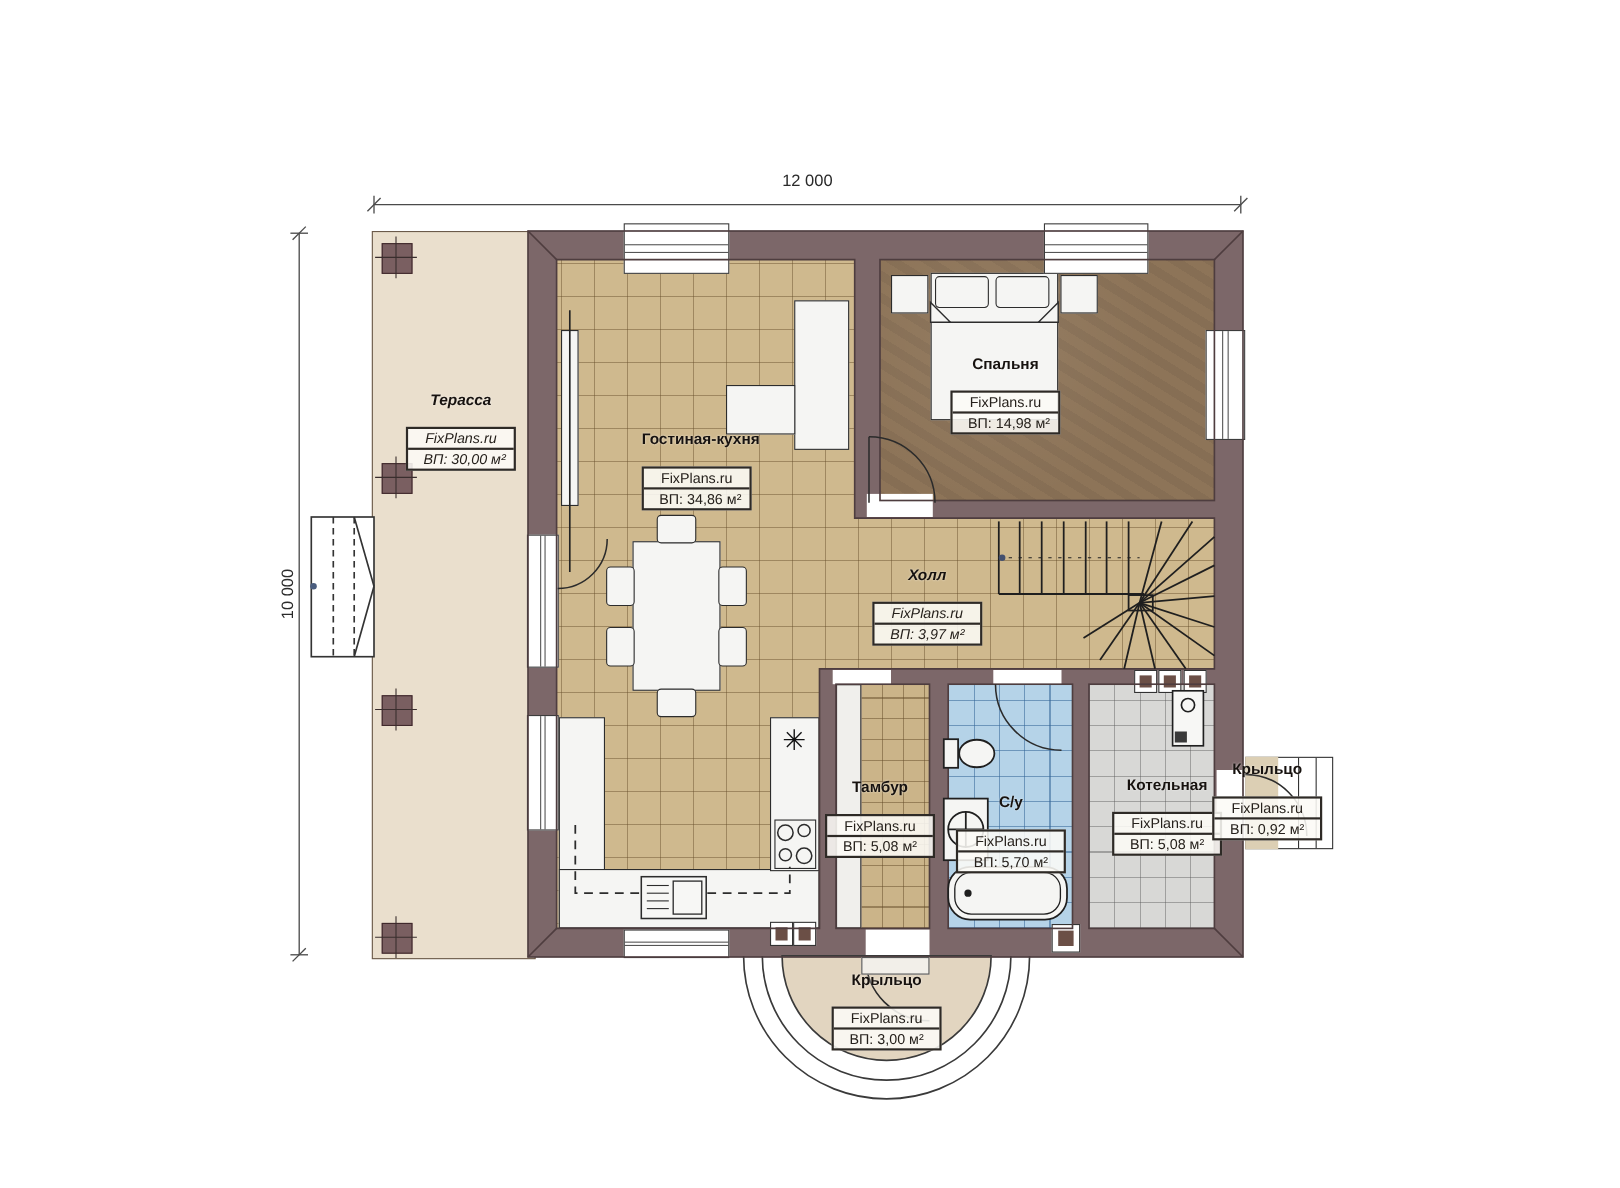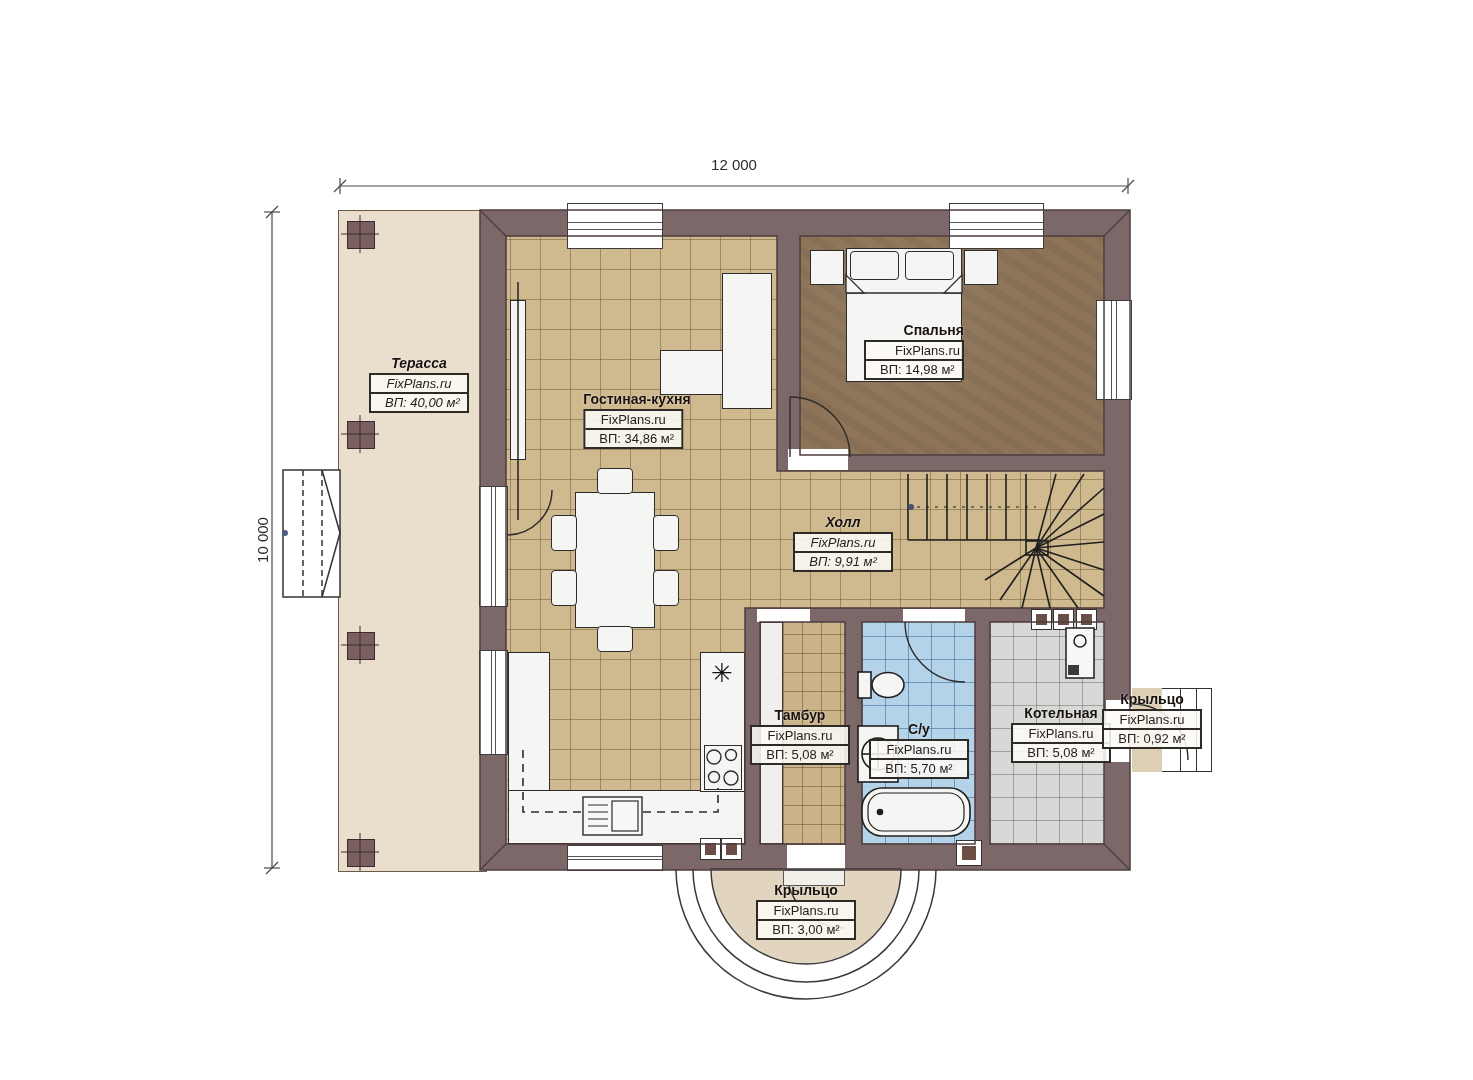--- a/index.html
+++ b/index.html
@@ -39,21 +39,21 @@
   .furn{background:#f5f5f3;border:1.5px solid #2c2c2c;box-sizing:border-box;z-index:30;}
   .rounded{border-radius:4px;}
   .vent{background:#ffffff;border:1px solid #333;z-index:36;}
   .vent::after{content:"";position:absolute;left:20%;top:20%;width:60%;height:60%;background:#6b4f46;}
   .porch-right{left:1132px;top:688px;width:80px;height:84px;background:#ffffff;border:1px solid #333;z-index:8;box-sizing:border-box;}
   .porch-right-inner{left:1132px;top:688px;width:30px;height:84px;background:#dccfb4;z-index:9;}
   .step-line{background:#333;z-index:12;}
   
   .rlabel{transform:translateX(-50%);text-align:center;z-index:50;}
   .rname{font-size:14px;font-weight:bold;color:#17120f;white-space:nowrap;text-shadow:0 0 2px rgba(255,255,255,.7);}
-  .rbox{margin-top:2px;width:96px;background:rgba(252,250,246,.88);border:2px solid #2e2a26;font-size:13px;color:#26211c;}
+  .rbox{margin-top:17px;width:96px;background:rgba(252,250,246,.88);border:2px solid #2e2a26;font-size:13px;color:#26211c;}
   .rbox .row1{padding:1px 2px;border-bottom:2px solid #2e2a26;white-space:nowrap;}
   .rbox .row2{padding:1px 14px;white-space:nowrap;}
   
   .dim-text{font-size:15px;color:#2a2a2a;z-index:50;white-space:nowrap;}
   .fridge{z-index:32;font-size:26px;color:#111;text-align:center;line-height:34px;}
   svg.overlay{position:absolute;left:0;top:0;z-index:40;pointer-events:none;}
 </style>
 </head>
 <body>
 
@@ -254,42 +254,42 @@
     </g>
   </svg>
 
   <div class="abs dim-text" style="left:734px;top:156px;transform:translateX(-50%);">12 000</div>
   <div class="abs dim-text" style="left:262px;top:540px;transform:translate(-50%,-50%) rotate(-90deg);">10 000</div>
 
   <div class="abs rlabel" style="left:419px;top:355px;font-style:italic;">
     <div class="rname">Терасса</div>
     <div class="rbox">
         <div class="row1">FixPlans.ru</div>
-      <div class="row2">ВП: 40,00 м²</div>
+      <div class="row2">ВП: 30,00 м²</div>
       </div>
   </div>
   <div class="abs rlabel" style="left:637px;top:391px;">
     <div class="rname">Гостиная-кухня</div>
     <div class="rbox">
         <div class="row1">FixPlans.ru</div>
       <div class="row2">ВП: 34,86 м²</div>
       </div>
   </div>
-  <div class="abs rlabel" style="left:914px;top:322px;text-align:right;">
+  <div class="abs rlabel" style="left:914px;top:322px;">
     <div class="rname">Спальня</div>
     <div class="rbox">
         <div class="row1">FixPlans.ru</div>
       <div class="row2">ВП: 14,98 м²</div>
       </div>
   </div>
   <div class="abs rlabel" style="left:843px;top:514px;font-style:italic;">
     <div class="rname">Холл</div>
     <div class="rbox">
         <div class="row1">FixPlans.ru</div>
-      <div class="row2">ВП: 9,91 м²</div>
+      <div class="row2">ВП: 3,97 м²</div>
       </div>
   </div>
   <div class="abs rlabel" style="left:800px;top:707px;">
     <div class="rname">Тамбур</div>
     <div class="rbox">
         <div class="row1">FixPlans.ru</div>
       <div class="row2">ВП: 5,08 м²</div>
       </div>
   </div>
   <div class="abs rlabel" style="left:919px;top:721px;">

